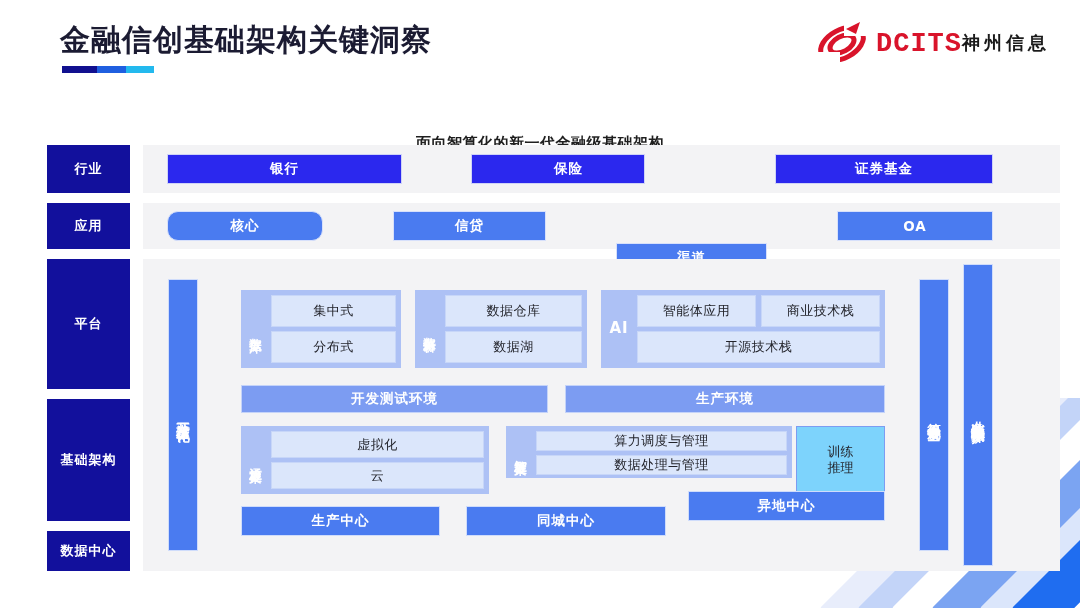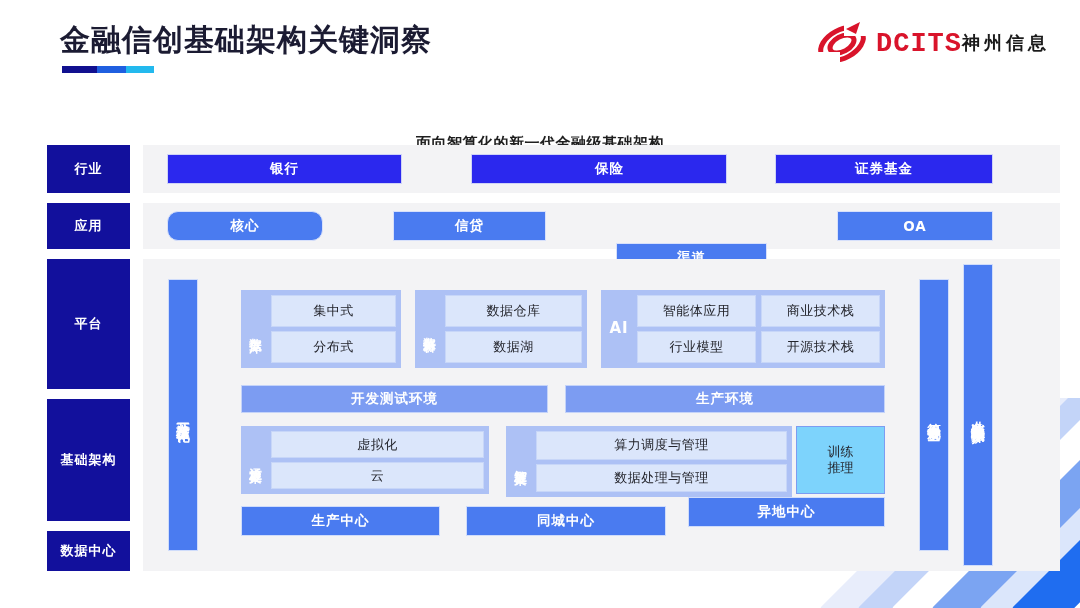--- a/index.html
+++ b/index.html
@@ -119,21 +119,21 @@
   <div class="subtitle">面向智算化的新一代金融级基础架构</div>
 
   <div class="lbl" style="top:145px;height:48px;">行业</div>
   <div class="lbl" style="top:203px;height:46px;">应用</div>
   <div class="lbl" style="top:259px;height:130px;">平台</div>
   <div class="lbl" style="top:399px;height:122px;">基础架构</div>
   <div class="lbl" style="top:531px;height:40px;">数据中心</div>
 
   <div class="panel" style="left:143px;top:145px;width:917px;height:48px;">
     <div class="chip chip-ind" style="left:24px; top:9px; width:235px;">银行</div>
-    <div class="chip chip-ind" style="left:328px;top:9px; width:256px;padding-left:21px;">保险</div>
+    <div class="chip chip-ind" style="left:328px;top:9px; width:174px;padding-left:21px;">保险</div>
     <div class="chip chip-ind" style="left:632px;top:9px; width:218px;">证券基金</div>
   </div>
 
   <div class="panel" style="left:143px;top:203px;width:917px;height:46px;">
     <div class="chip chip-app" style="left:24px; top:8px; width:156px;border-radius:11px;">核心</div>
     <div class="chip chip-app" style="left:250px;top:8px; width:153px;">信贷</div>
     <div class="chip chip-app" style="left:473px;top:8px; width:151px;margin-top:32px;">渠道</div>
     <div class="chip chip-app" style="left:694px;top:8px; width:156px;">OA</div>
   </div>
 
@@ -172,62 +172,61 @@
     </div>
 
     <div class="grp" style="left:458px;top:31px;width:284px;height:78px;">
       <div class="grp-lab h">AI</div>
       <div class="grp-items">
         <div class="grp-row">
           <div class="sub">智能体应用</div>
           <div class="sub">商业技术栈</div>
         </div>
         <div class="grp-row">
-          <div class="sub">行业模型</div>
           <div class="sub">开源技术栈</div>
         </div>
       </div>
     </div>
 
     <div class="wide" style="left:98px;top:126px;width:307px;">开发测试环境</div>
     <div class="wide" style="left:422px;top:126px;width:320px;">生产环境</div>
 
     <div class="grp" style="left:98px;top:167px;width:248px;height:68px;">
       <div class="grp-lab">通算框架</div>
       <div class="grp-items">
         <div class="grp-row">
             <div class="sub">虚拟化</div>
           </div>
         <div class="grp-row">
             <div class="sub">云</div>
           </div>
       </div>
     </div>
 
-    <div class="grp" style="left:363px;top:167px;width:286px;height:71px;">
+    <div class="grp" style="left:363px;top:167px;width:286px;height:52px;">
       <div class="grp-lab">智算框架</div>
       <div class="grp-items">
         <div class="grp-row">
             <div class="sub">算力调度与管理</div>
           </div>
         <div class="grp-row">
             <div class="sub">数据处理与管理</div>
           </div>
       </div>
     </div>
 
     <div class="ti" style="left:653px;top:167px;width:89px;height:68px;">
       <div>
         <div>训练</div>
         <div>推理</div>
       </div>
     </div>
 
     <div class="dc" style="left:98px;top:247px;width:199px;">生产中心</div>
     <div class="dc" style="left:323px;top:247px;width:200px;">同城中心</div>
-    <div class="dc" style="left:545px;top:238px;width:197px;text-align:center;">异地中心</div>
+    <div class="dc" style="left:545px;top:232px;width:197px;text-align:center;">异地中心</div>
   </div>
 
   <div class="vbar" style="left:963px;top:264px;width:30px;height:302px;">
     <span class="vtxt">业务连续性及数据保护</span>
   </div>
 
 </div>
 
 </body></html>

